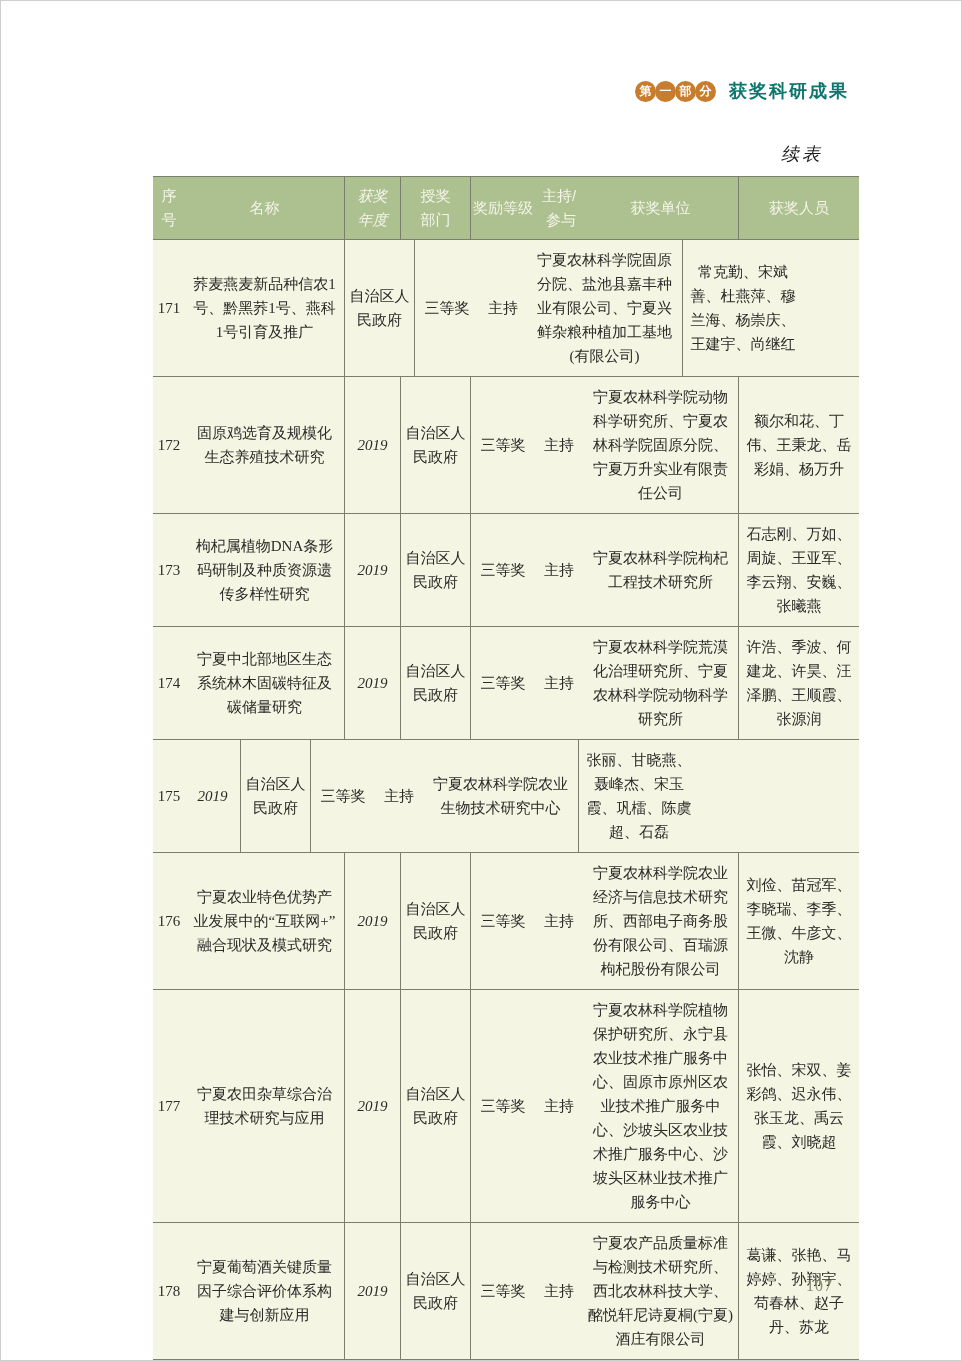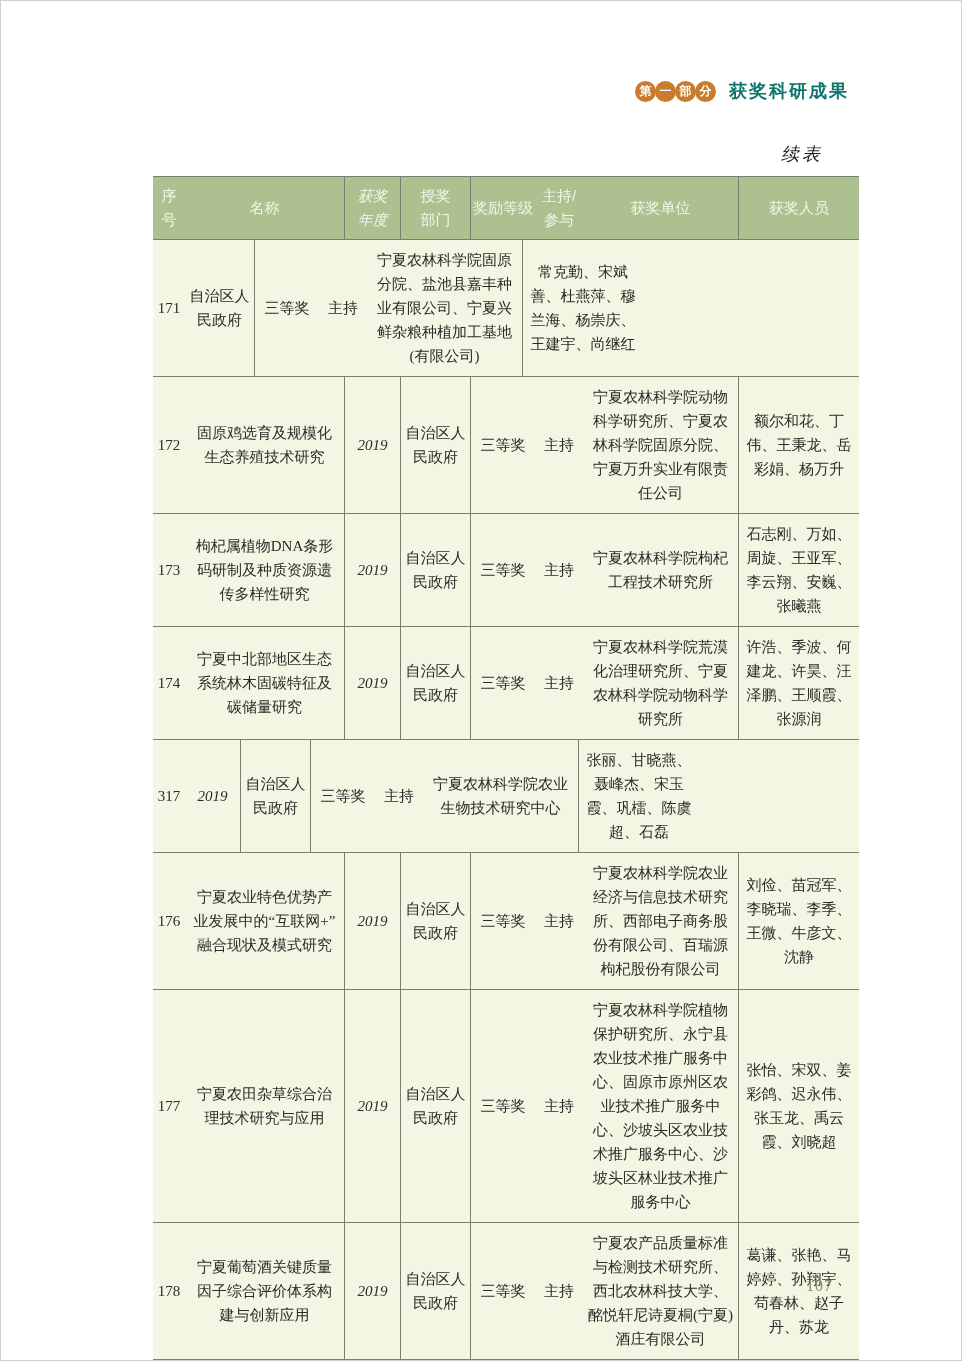--- a/index.html
+++ b/index.html
@@ -66,21 +66,21 @@
     text-align:center;
     box-sizing:border-box;
     padding:8px 4px;
   }
   .thead .td{white-space:pre-line;padding:7px 2px;}
   .col-no{width:32px;}
   .col-name{width:160px;padding-left:7px;padding-right:7px;}
   .col-year{width:56px;font-style:italic;}
   .col-dept{width:70px;}
   .col-level{width:64px;}
-  .col-role{width:48px;}
+  .col-role{width:48px;text-align:right;}
   .col-org{width:156px;}
   .col-people{width:120px;}
   .col-name,.col-year,.col-dept,.col-org{border-right:1px solid var(--line);}
   .page-number{
     position:absolute;top:1276px;right:128px;
     font-size:16px;color:var(--page-num);letter-spacing:1px;
   }
 </style>
 </head>
 <body>
@@ -109,20 +109,21 @@
         <div class="td col-dept">授奖
 部门</div>
         <div class="td col-level">奖励等级</div>
         <div class="td col-role">主持/
 参与</div>
         <div class="td col-org">获奖单位</div>
         <div class="td col-people">获奖人员</div>
       </div>
       <div class="tr">
         <div class="td col-no">171</div>
+        <div class="td col-name">荞麦燕麦新品种信农1号、黔黑荞1号、燕科1号引育及推广</div>
         <div class="td col-dept">自治区人民政府</div>
         <div class="td col-level">三等奖</div>
         <div class="td col-role">主持</div>
         <div class="td col-org">宁夏农林科学院固原分院、盐池县嘉丰种业有限公司、宁夏兴鲜杂粮种植加工基地(有限公司)</div>
         <div class="td col-people">常克勤、宋斌善、杜燕萍、穆兰海、杨崇庆、王建宇、尚继红</div>
       </div>
       <div class="tr">
         <div class="td col-no">172</div>
         <div class="td col-name">固原鸡选育及规模化生态养殖技术研究</div>
         <div class="td col-year">2019</div>
@@ -146,21 +147,21 @@
         <div class="td col-no">174</div>
         <div class="td col-name">宁夏中北部地区生态系统林木固碳特征及碳储量研究</div>
         <div class="td col-year">2019</div>
         <div class="td col-dept">自治区人民政府</div>
         <div class="td col-level">三等奖</div>
         <div class="td col-role">主持</div>
         <div class="td col-org">宁夏农林科学院荒漠化治理研究所、宁夏农林科学院动物科学研究所</div>
         <div class="td col-people">许浩、季波、何建龙、许昊、汪泽鹏、王顺霞、张源润</div>
       </div>
       <div class="tr">
-        <div class="td col-no">317</div>
+        <div class="td col-no">175</div>
         <div class="td col-year">2019</div>
         <div class="td col-dept">自治区人民政府</div>
         <div class="td col-level">三等奖</div>
         <div class="td col-role">主持</div>
         <div class="td col-org">宁夏农林科学院农业生物技术研究中心</div>
         <div class="td col-people">张丽、甘晓燕、聂峰杰、宋玉霞、巩檑、陈虞超、石磊</div>
       </div>
       <div class="tr">
         <div class="td col-no">176</div>
         <div class="td col-name">宁夏农业特色优势产业发展中的“互联网+”融合现状及模式研究</div>

